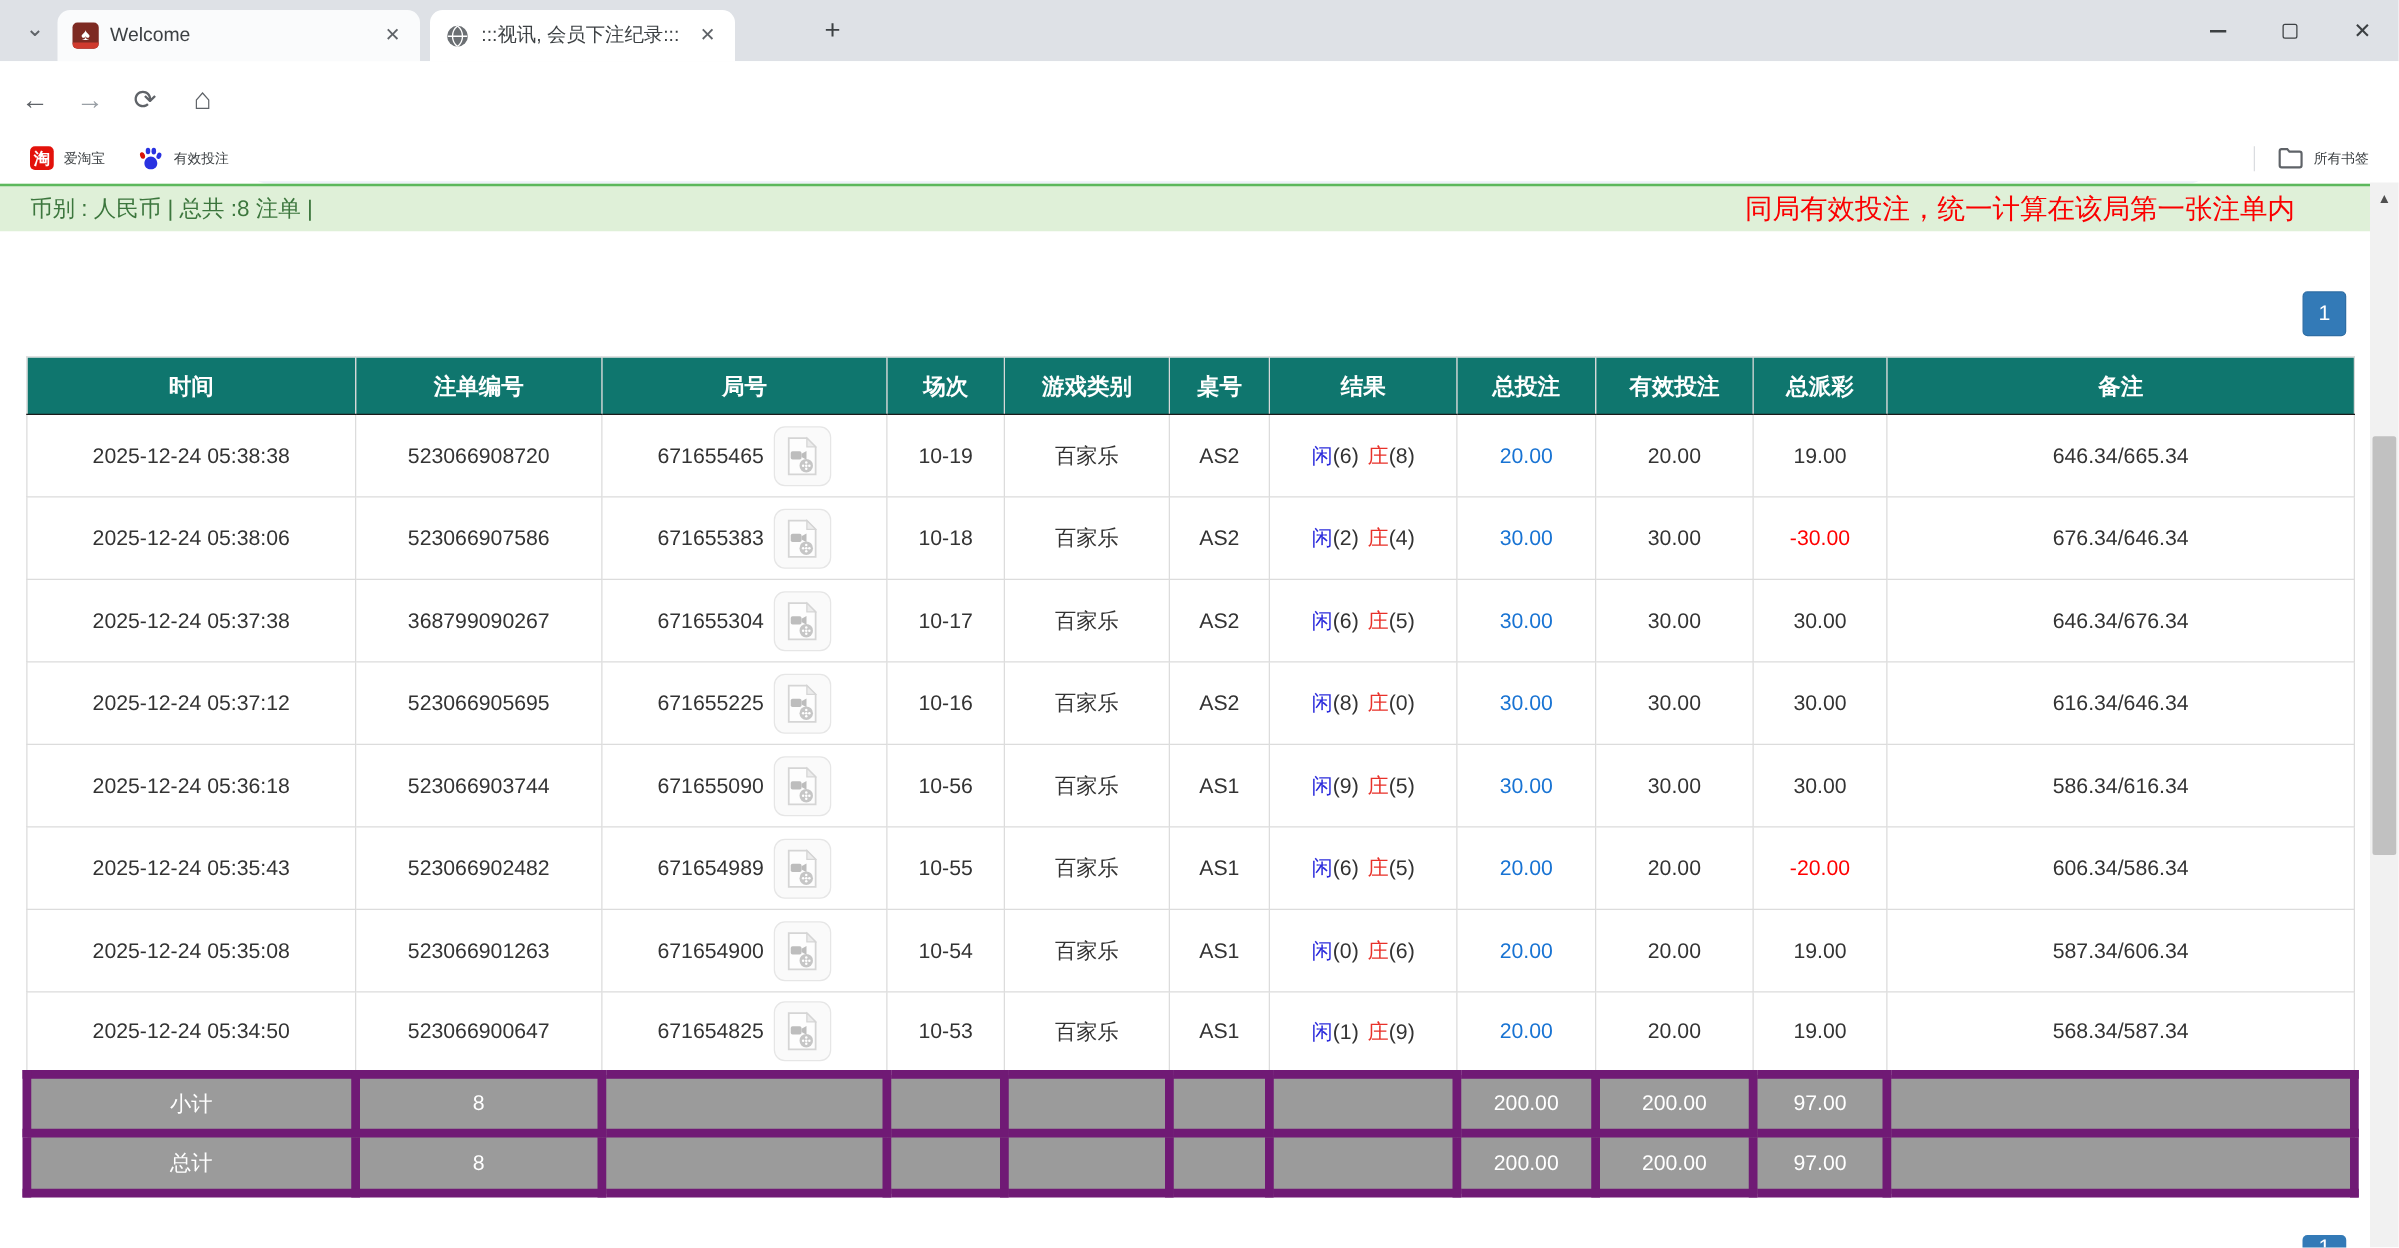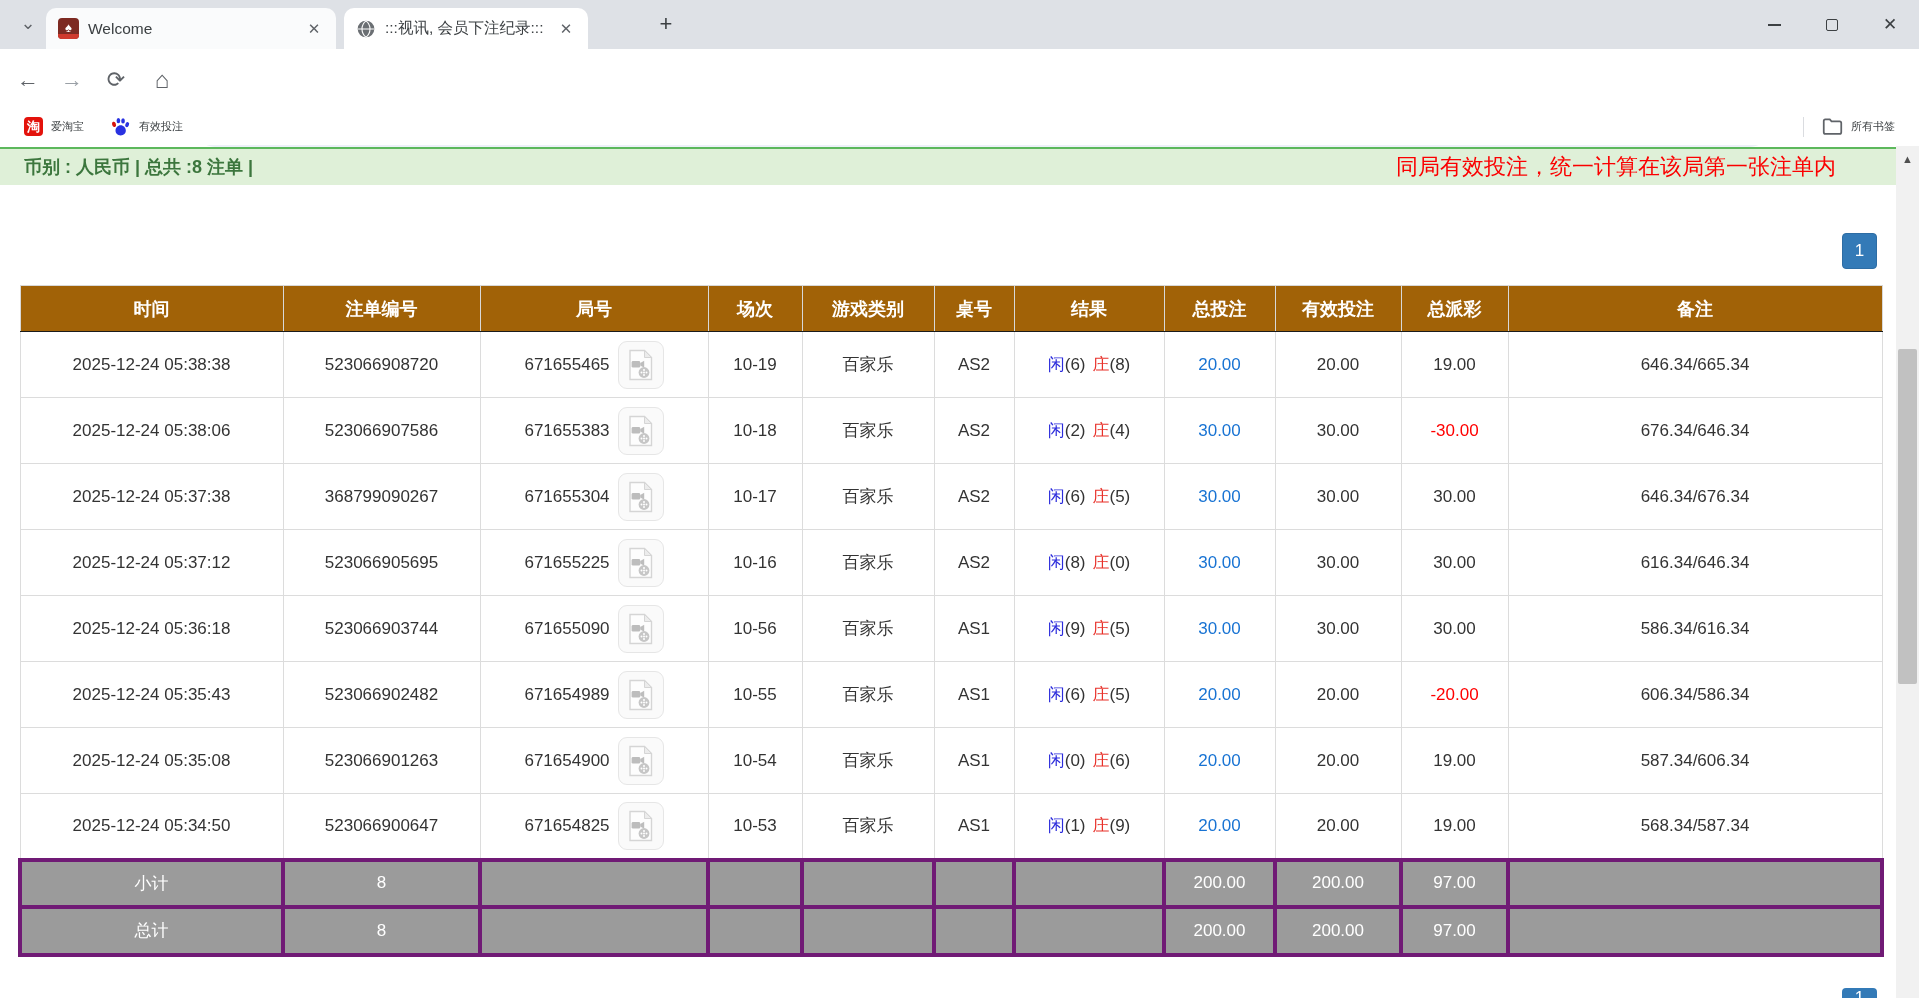--- a/index.html
+++ b/index.html
@@ -33,37 +33,37 @@
 
   .bookmarks { position:absolute; top:108px; left:0; width:1919px; height:37px; background:#fff; display:flex; align-items:center; padding:0 16px; gap:10px; }
   .bm-item { display:flex; align-items:center; gap:8px; padding:4px 8px; border-radius:6px; }
   .bm-label { font-size:11px; color:#3c4043; white-space:nowrap; }
   .bm-badge { width:19px; height:19px; border-radius:4px; background:#e3120b; color:#fff; font-size:13px; font-weight:bold; text-align:center; line-height:19px; }
   .bm-spacer { flex:1; }
   .bm-divider { width:1px; height:20px; background:#dadce0; }
 
   
   .summary-bar { position:absolute; top:147px; left:0; width:1896px; height:38px; background:#dff0d8; border-top:2px solid #5cb85c; display:flex; align-items:center; justify-content:space-between; padding:0 60px 0 24px; }
-  .summary-left { color:#3c763d; font-size:18px;font-weight:bold; }
+  .summary-left { color:#3c763d; font-size:18px; }
   .summary-right { color:#fb0000; font-size:22px; }
 
   .page-btn { position:absolute; left:1842px; top:233px; width:35px; height:36px; background:#337ab7; border:1px solid #2e6da4; border-radius:4px; color:#fff; font-size:17px; display:flex; align-items:center; justify-content:center; }
   .page-btn-bottom { position:absolute; left:1842px; top:988px; width:35px; height:36px; background:#337ab7; border-radius:4px; color:#fff; font-size:17px; display:flex; align-items:flex-start; justify-content:center; overflow:hidden; }
 
   table.bet-table { position:absolute; left:18px; top:285px; width:1862px; border-collapse:collapse; table-layout:fixed; }
-  .bet-table th { background:#a16207; color:#fff; font-size:18px; font-weight:bold; height:46px; text-align:center; border:1px solid #d8d8d8; border-bottom:1px solid #1b1b1b; }
+  .bet-table th { background:#0f766e; color:#fff; font-size:18px; font-weight:bold; height:46px; text-align:center; border:1px solid #d8d8d8; border-bottom:1px solid #1b1b1b; }
   .bet-table td { height:66px; text-align:center; font-size:17px; color:#333; border:1px solid #dcdcdc; background:#fff; }
   .round-cell-inner { display:flex; align-items:center; justify-content:center; gap:8px; }
   .video-btn { width:46px; height:48px; background:#fafafa; border:1px solid #e6e6e6; border-radius:9px; display:flex; align-items:center; justify-content:center; cursor:pointer; }
   .res-p { color:#2b2bdc; }
   .res-b { color:#e8312a; margin-left:7px; }
   .res-num { color:#333; }
   .amt-link { color:#1873d3; cursor:pointer; }
   td.neg, span.neg { color:#ff0000; }
-  tr.foot td { background:#9b9b9b; color:#fff; font-size:17px; height:47px; border:4px solid #701a75; }
+  tr.foot td { background:#9b9b9b; color:#fff; font-size:17px; height:47px; border:7px solid #701a75; }
   tr.foot-total td { border-top:3px solid #ffffff; height:48px; }
 
   
   .scrollbar { position:absolute; left:1896px; top:146px; width:23px; height:852px; background:#f1f1f1; }
   .scroll-up { position:absolute; top:4px; left:0; width:23px; height:18px; color:#505050; font-size:11px; text-align:center; line-height:18px; }
   .scroll-thumb { position:absolute; top:203px; left:2px; width:19px; height:335px; background:#c1c1c1; border-radius:2px; }
 </style>
 </head>
 <body>
 

